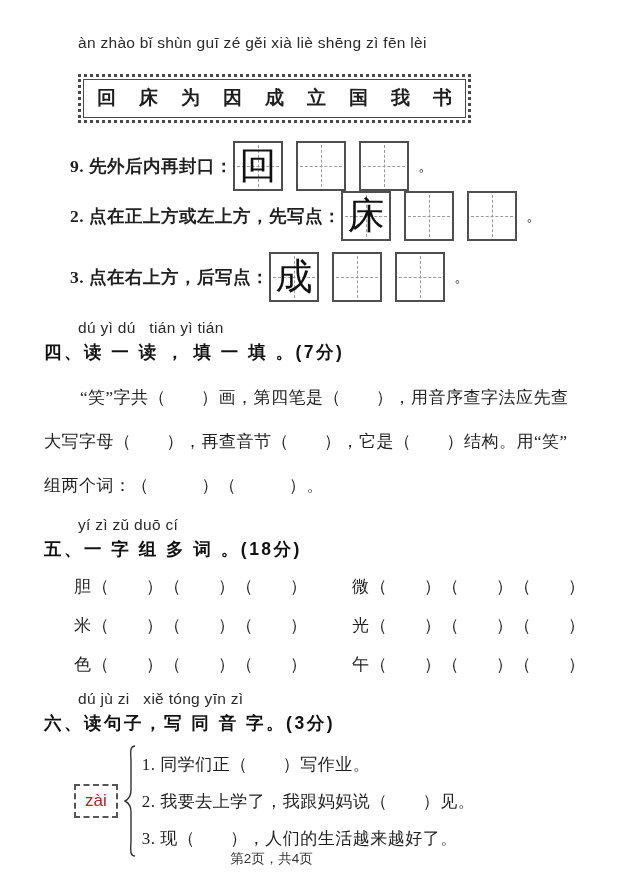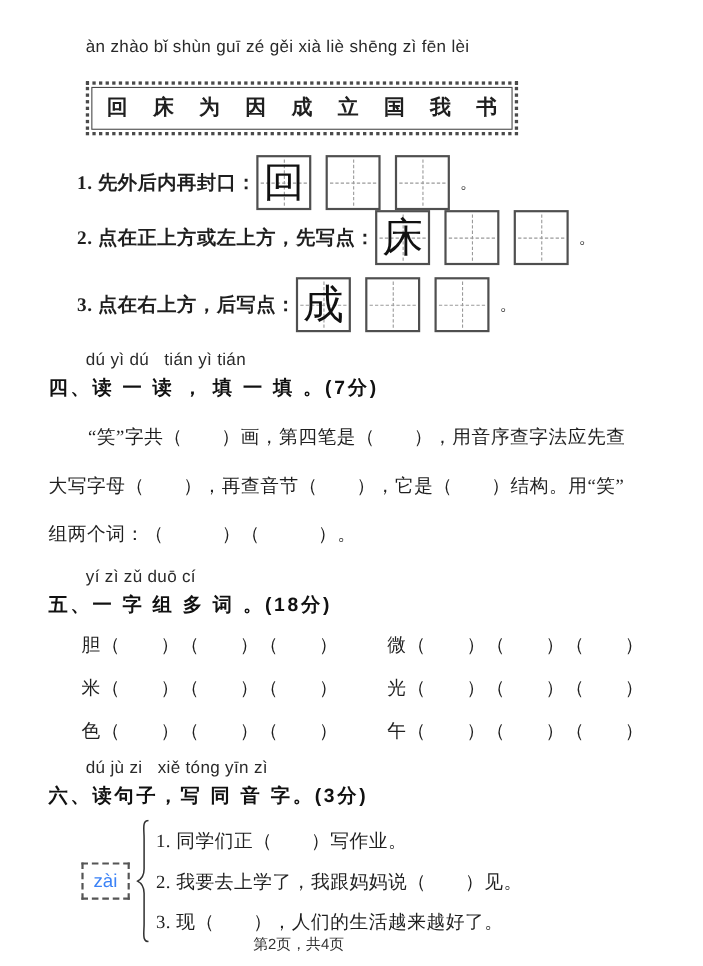--- a/index.html
+++ b/index.html
@@ -55,21 +55,21 @@
   .word-row.w1{margin-top:14px;}
   .word-row.w2{margin-top:16px;}
   .word-row.w3{margin-top:16px;}
   .word-group{flex:none;}
   .word-group.left{width:278px;}
   
   .s6-wrap{display:flex;align-items:center;margin-left:30px;margin-top:10px;}
   .zai-box{
     border:2px dashed #555;padding:5px 9px;
     font-family:"Liberation Sans","DejaVu Sans",sans-serif;
-    font-size:17px;color:#3b82f6;flex:none;
+    font-size:17px;color:#b91c1c;flex:none;
   }
   .brace{flex:none;margin-left:6px;margin-right:4px;}
   .s6-items{display:flex;flex-direction:column;}
   .s6-line{font-size:17px;white-space:pre;line-height:37px;font-weight:500;letter-spacing:.5px;}
   
   .footer{
     position:absolute;left:0;right:0;bottom:10px;text-align:center;
     font-size:13.5px;color:#333;
     font-family:Liberation Sans, sans-serif;
   }
@@ -89,21 +89,21 @@
       <span>因</span>
       <span>成</span>
       <span>立</span>
       <span>国</span>
       <span>我</span>
       <span>书</span>
     </div>
   </div>
 
   <div class="grid-row r1">
-    <span class="item-label">1. 先外后内再封口：</span>
+    <span class="item-label">9. 先外后内再封口：</span>
     <span class="tian">
       <span class="vline"></span>
       <span class="hline"></span>
       <span class="fill-char">回</span>
     </span>
     <span class="tian">
       <span class="vline"></span>
       <span class="hline"></span>
     </span>
     <span class="tian">

